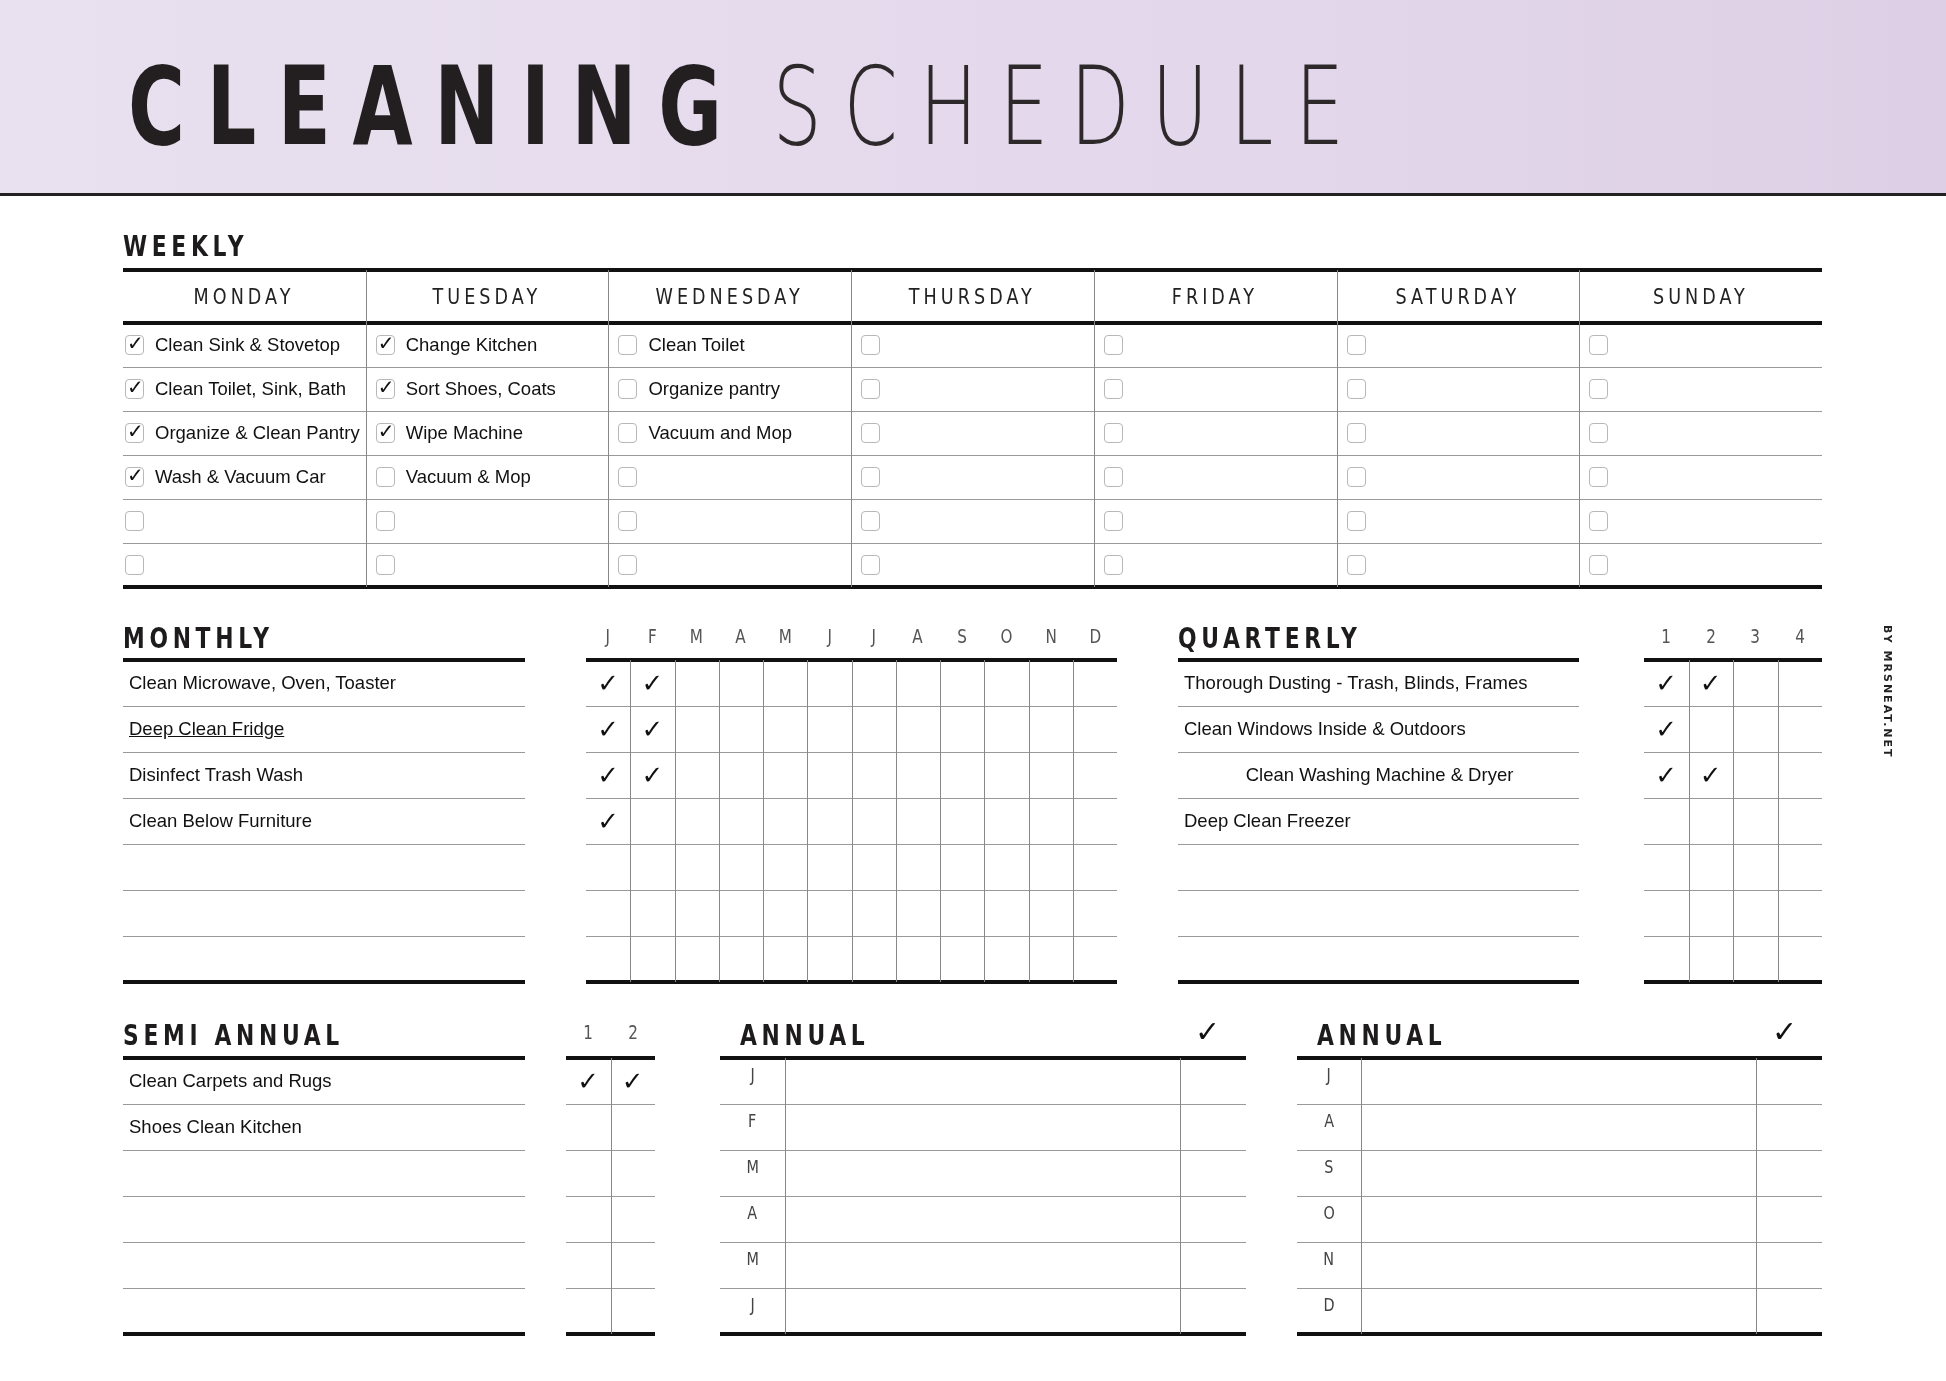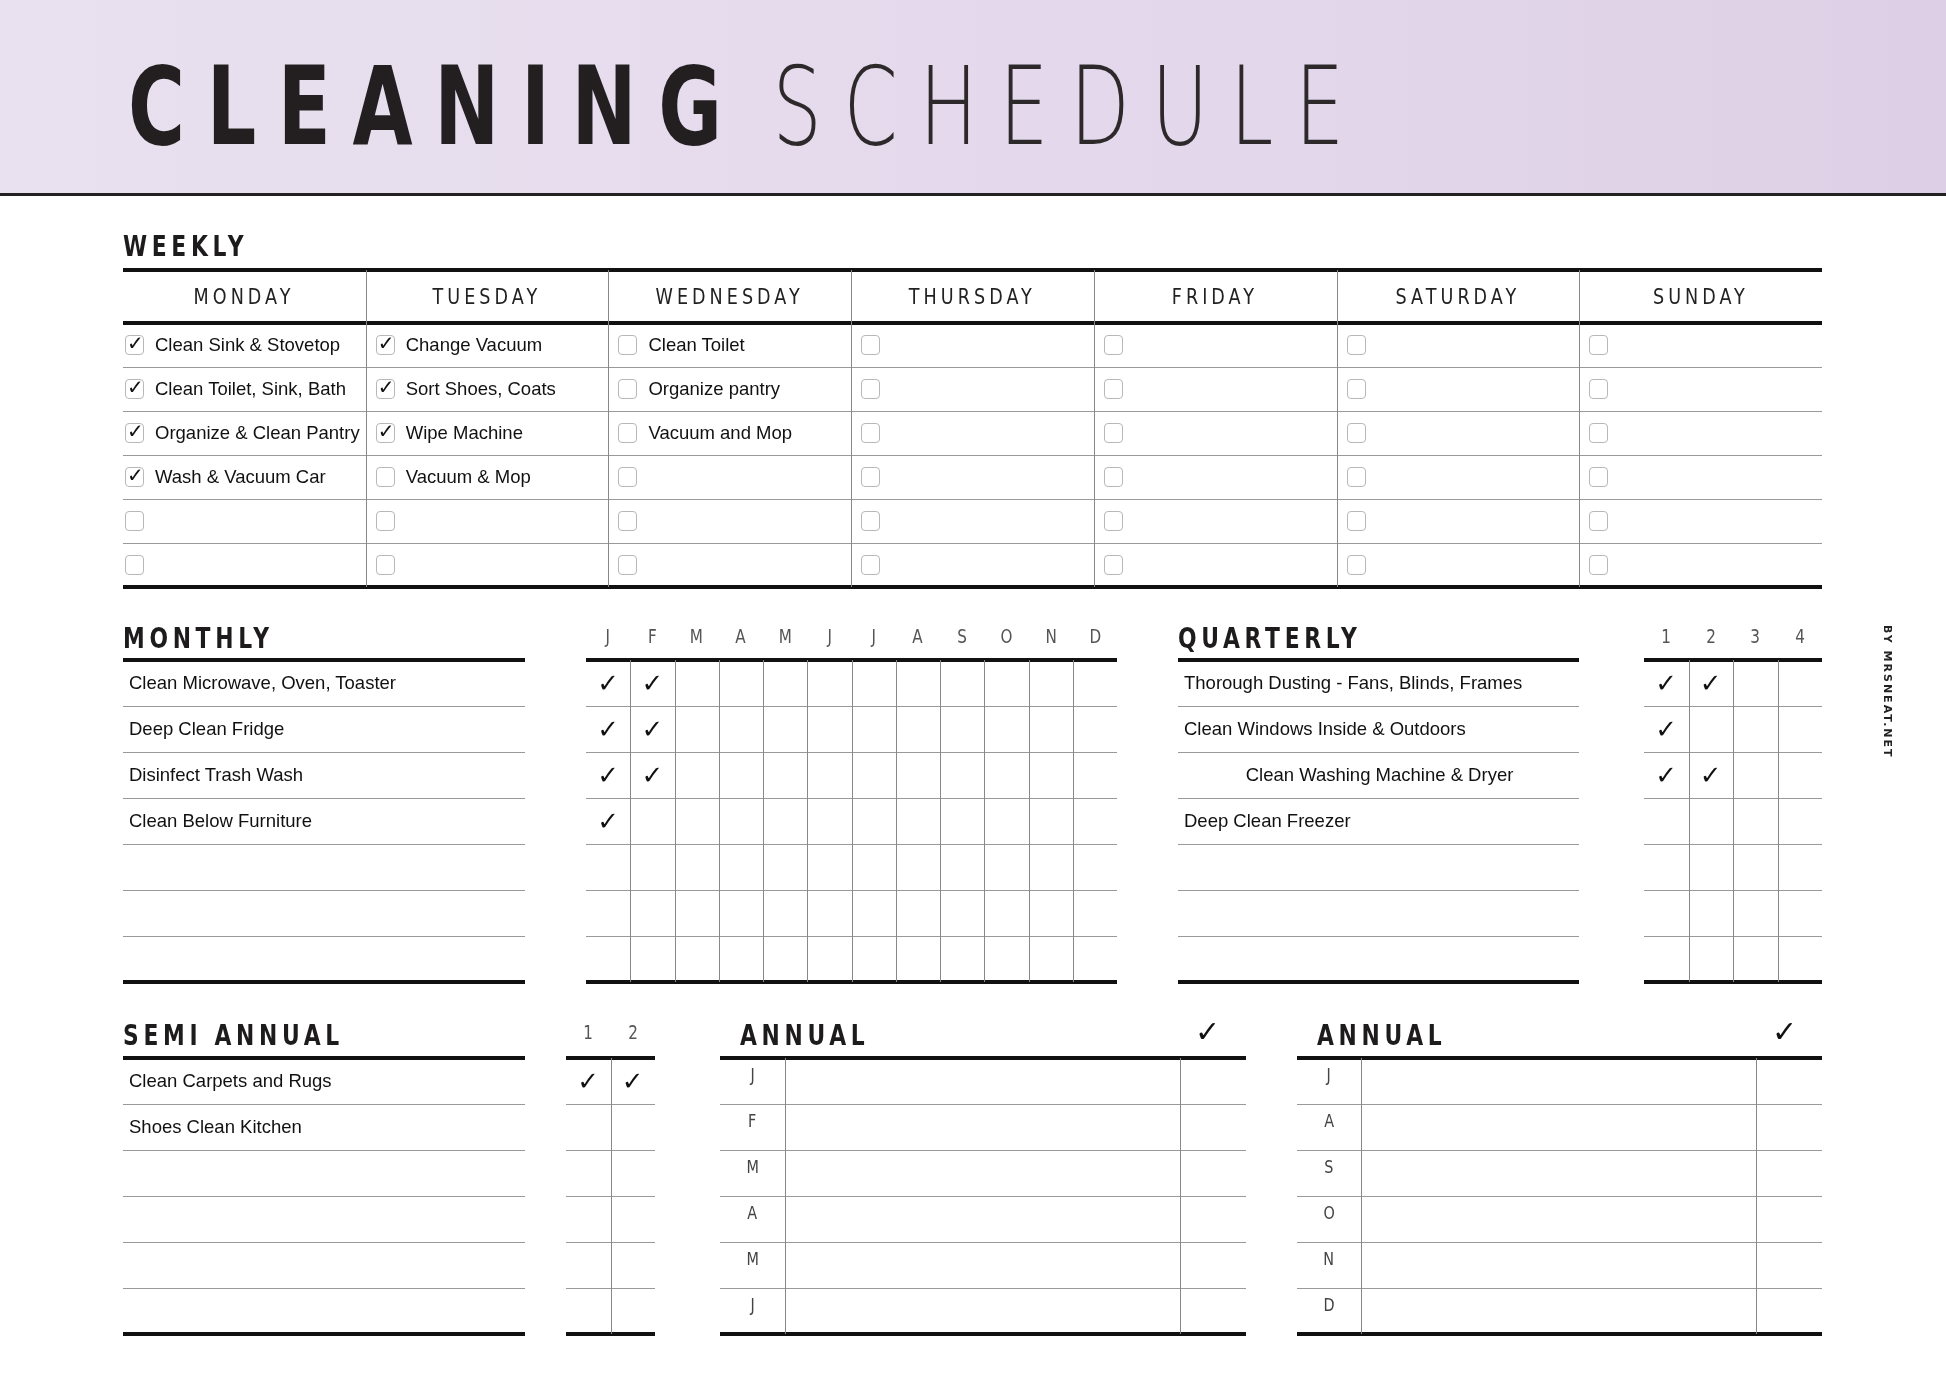--- a/index.html
+++ b/index.html
@@ -131,21 +131,21 @@
     </div>
     <div class="wcell" style="left: 125px; top: 543px; width: 230.714px;">
       <div class="cbox"></div>
       <span class="wtext"></span>
     </div>
     <div class="day-head" style="left: 365.714px; width: 242.714px;">
       <span>TUESDAY</span>
     </div>
     <div class="wcell" style="left: 375.714px; top: 323px; width: 230.714px;">
       <div class="cbox checked"></div>
-      <span class="wtext">Change Vacuum</span>
+      <span class="wtext">Change Kitchen</span>
     </div>
     <div class="wcell" style="left: 375.714px; top: 367px; width: 230.714px;">
       <div class="cbox checked"></div>
       <span class="wtext">Sort Shoes, Coats</span>
     </div>
     <div class="wcell" style="left: 375.714px; top: 411px; width: 230.714px;">
       <div class="cbox checked"></div>
       <span class="wtext">Wipe Machine</span>
     </div>
     <div class="wcell" style="left: 375.714px; top: 455px; width: 230.714px;">
@@ -344,21 +344,21 @@
     <div class="tick" style="left: 674.5px; top: 660px; width: 44.25px;"></div>
     <div class="tick" style="left: 718.75px; top: 660px; width: 44.25px;"></div>
     <div class="tick" style="left: 763px; top: 660px; width: 44.25px;"></div>
     <div class="tick" style="left: 807.25px; top: 660px; width: 44.25px;"></div>
     <div class="tick" style="left: 851.5px; top: 660px; width: 44.25px;"></div>
     <div class="tick" style="left: 895.75px; top: 660px; width: 44.25px;"></div>
     <div class="tick" style="left: 940px; top: 660px; width: 44.25px;"></div>
     <div class="tick" style="left: 984.25px; top: 660px; width: 44.25px;"></div>
     <div class="tick" style="left: 1028.5px; top: 660px; width: 44.25px;"></div>
     <div class="tick" style="left: 1072.75px; top: 660px; width: 44.25px;"></div>
-    <div class="task-text" style="left: 129px; top: 706px; width: 392px;">Deep Clean Fridge</div>
+    <div class="task-text" style="left: 129px; top: 706px; width: 392px; text-decoration: underline;">Deep Clean Fridge</div>
     <div class="tick" style="left: 586px; top: 706px; width: 44.25px;">✓</div>
     <div class="tick" style="left: 630.25px; top: 706px; width: 44.25px;">✓</div>
     <div class="tick" style="left: 674.5px; top: 706px; width: 44.25px;"></div>
     <div class="tick" style="left: 718.75px; top: 706px; width: 44.25px;"></div>
     <div class="tick" style="left: 763px; top: 706px; width: 44.25px;"></div>
     <div class="tick" style="left: 807.25px; top: 706px; width: 44.25px;"></div>
     <div class="tick" style="left: 851.5px; top: 706px; width: 44.25px;"></div>
     <div class="tick" style="left: 895.75px; top: 706px; width: 44.25px;"></div>
     <div class="tick" style="left: 940px; top: 706px; width: 44.25px;"></div>
     <div class="tick" style="left: 984.25px; top: 706px; width: 44.25px;"></div>
@@ -449,21 +449,21 @@
     <div class="hline" style="left: 1644px; top: 890px; width: 178px;"></div>
     <div class="hline" style="left: 1644px; top: 936px; width: 178px;"></div>
     <div class="hline thick" style="left: 1644px; top: 980px; width: 178px;"></div>
     <div class="vline" style="left: 1689px; top: 660px; height: 322px;"></div>
     <div class="vline" style="left: 1733px; top: 660px; height: 322px;"></div>
     <div class="vline" style="left: 1778px; top: 660px; height: 322px;"></div>
     <div class="col-head" style="left: 1644px; top: 624px; width: 44.5px;"><span>1</span></div>
     <div class="col-head" style="left: 1688.5px; top: 624px; width: 44.5px;"><span>2</span></div>
     <div class="col-head" style="left: 1733px; top: 624px; width: 44.5px;"><span>3</span></div>
     <div class="col-head" style="left: 1777.5px; top: 624px; width: 44.5px;"><span>4</span></div>
-    <div class="task-text" style="left: 1184px; top: 660px; width: 391px;">Thorough Dusting - Fans, Blinds, Frames</div>
+    <div class="task-text" style="left: 1184px; top: 660px; width: 391px;">Thorough Dusting - Trash, Blinds, Frames</div>
     <div class="tick" style="left: 1644px; top: 660px; width: 44.5px;">✓</div>
     <div class="tick" style="left: 1688.5px; top: 660px; width: 44.5px;">✓</div>
     <div class="tick" style="left: 1733px; top: 660px; width: 44.5px;"></div>
     <div class="tick" style="left: 1777.5px; top: 660px; width: 44.5px;"></div>
     <div class="task-text" style="left: 1184px; top: 706px; width: 391px;">Clean Windows Inside &amp; Outdoors</div>
     <div class="tick" style="left: 1644px; top: 706px; width: 44.5px;">✓</div>
     <div class="tick" style="left: 1688.5px; top: 706px; width: 44.5px;"></div>
     <div class="tick" style="left: 1733px; top: 706px; width: 44.5px;"></div>
     <div class="tick" style="left: 1777.5px; top: 706px; width: 44.5px;"></div>
     <div class="task-text" style="left: 1184px; top: 752px; width: 391px; text-align: center;">Clean Washing Machine &amp; Dryer</div>

